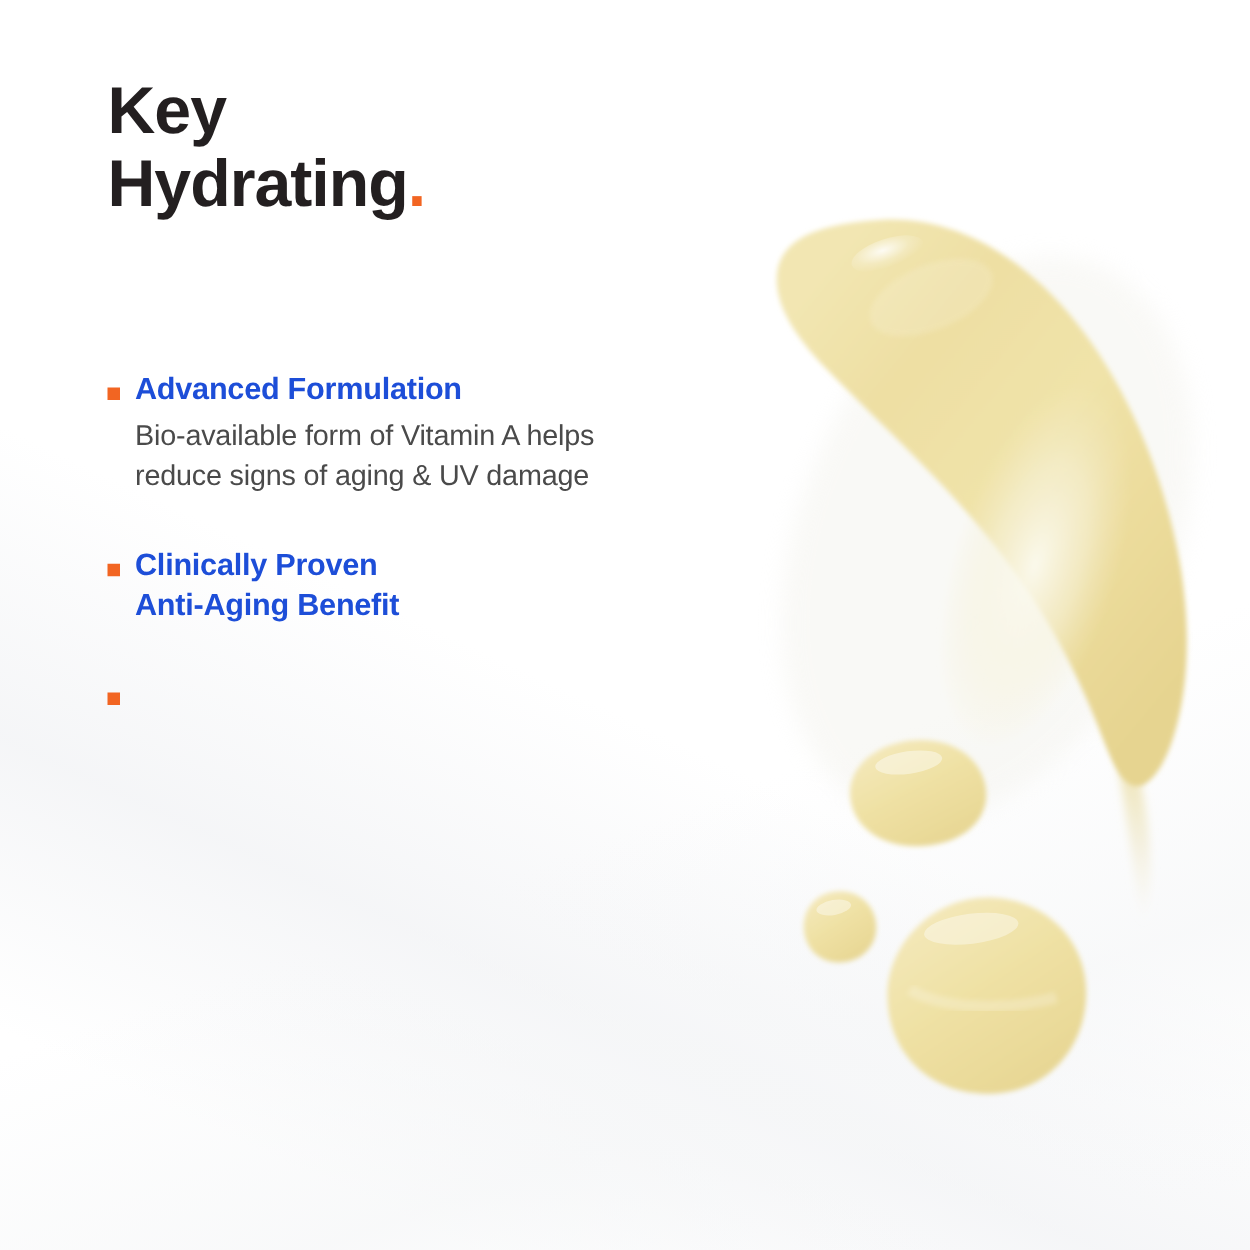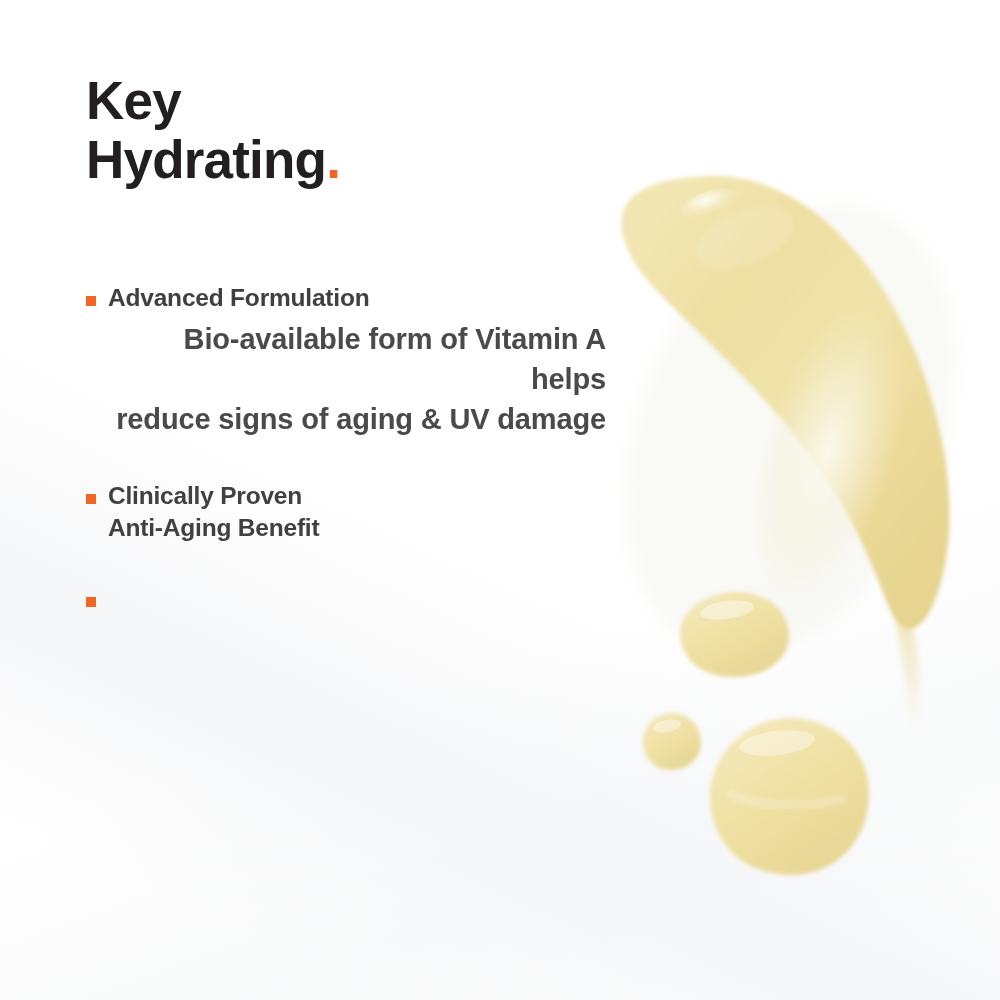--- a/index.html
+++ b/index.html
@@ -39,21 +39,21 @@
         rgba(255,255,255,0) 62%,
         rgba(246,247,248,0.75) 80%,
         rgba(255,255,255,0) 96%);
     pointer-events: none;
   }
 
   
   .headline {
     position: absolute;
     left: 86px;
-    top: 72px;
+    top: 60px;
     font-size: 53px;
     font-weight: 700;
     line-height: 1.11;
     letter-spacing: -0.8px;
     color: #231f20;
     white-space: pre;
   }
   .headline .dot {
     color: #f26522;
   }
@@ -79,33 +79,32 @@
     width: 10px;
     height: 10px;
     background: #f26522;
   }
 
   .feature-title {
     font-size: 24.5px;
     font-weight: 700;
     line-height: 1.3;
     letter-spacing: -0.2px;
-    color: #404040;
-    margin: 4px 0 5px 0;
+    color: #1d4ed8;
+    margin: 18px 0 5px 0;
     white-space: pre-line;
   }
   .feature-desc {
-    font-size: 29px;
-    font-weight: 700;
+    font-size: 23px;
+    font-weight: 400;
     line-height: 1.39;
     letter-spacing: -0.15px;
     color: #4a4a4a;
     margin: 0;
     white-space: pre-line;
-    text-align: right;
   }
 
   
   .swatch-layer {
     position: absolute;
     left: 0;
     top: 0;
     width: 1000px;
     height: 1000px;
     pointer-events: none;

